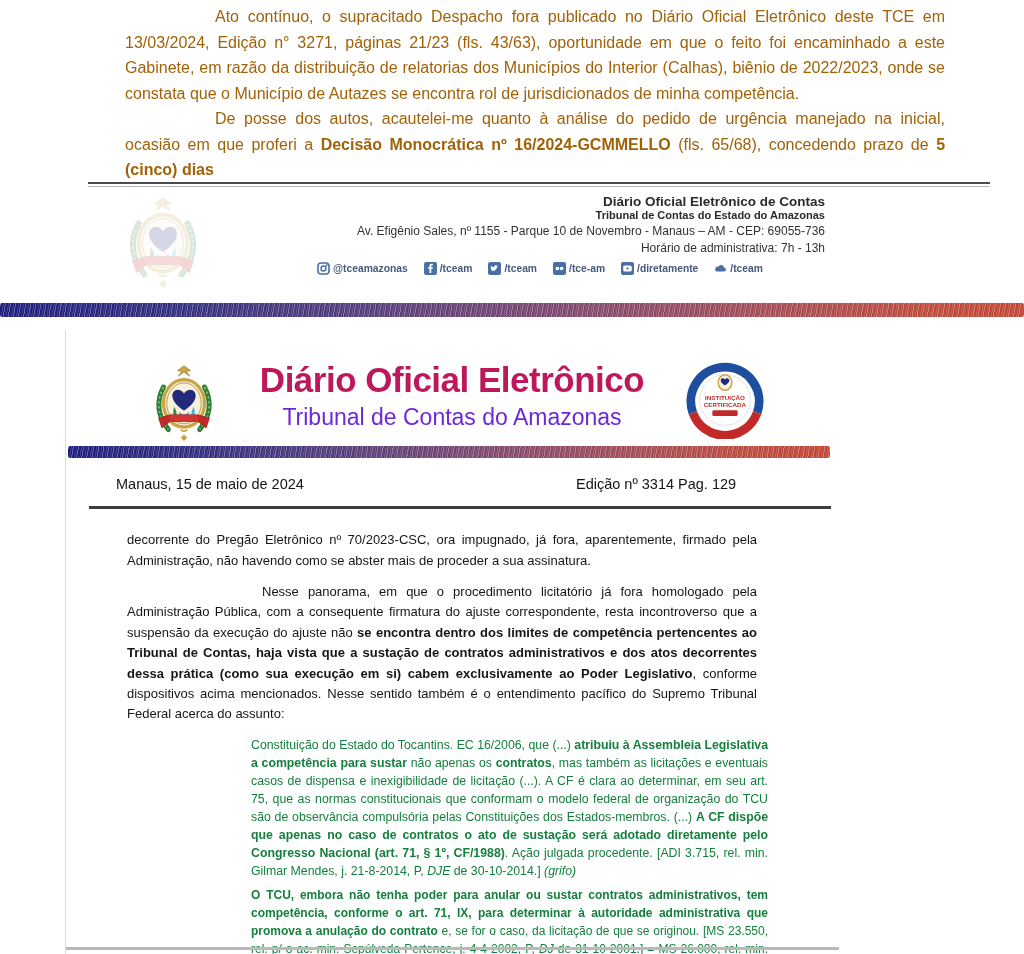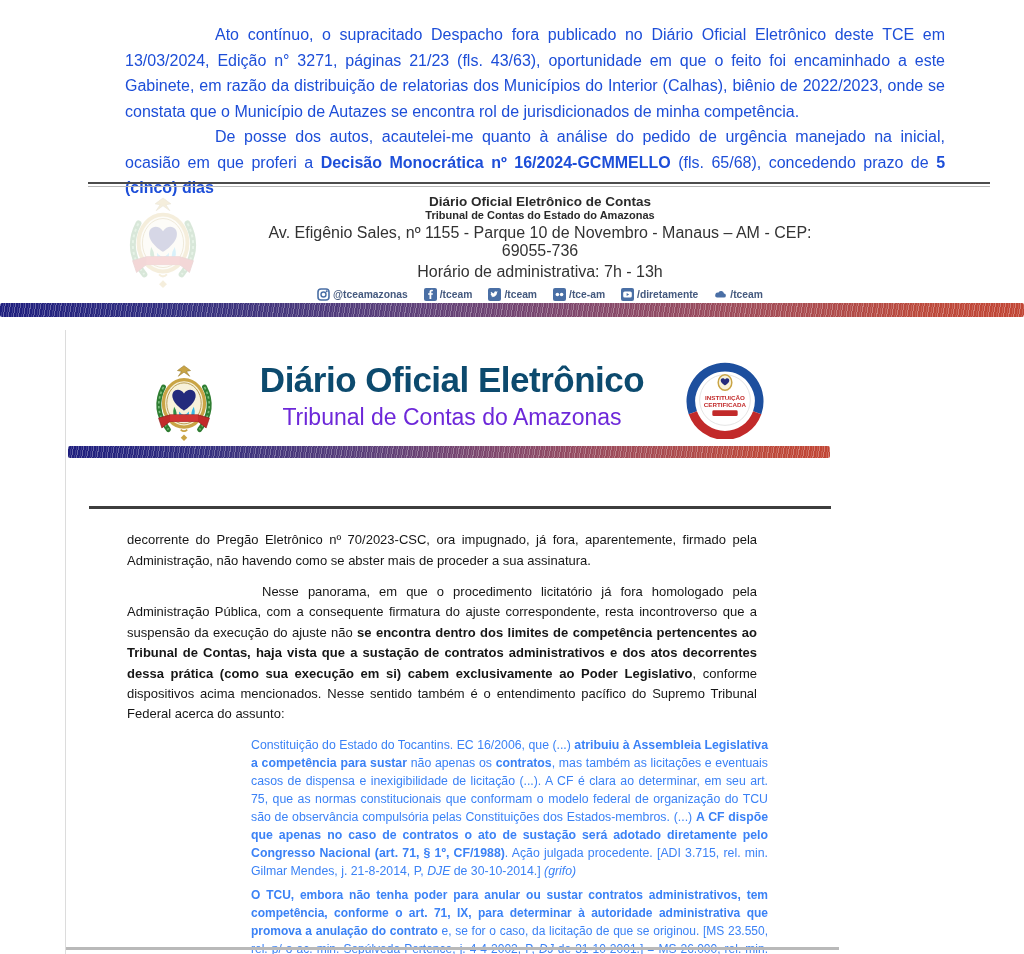--- a/index.html
+++ b/index.html
@@ -4,58 +4,58 @@
 <style>
   html,body{margin:0;padding:0;}
   body{
     width:1024px;height:954px;background:#ffffff;overflow:hidden;position:relative;
     font-family:"Liberation Sans","DejaVu Sans",sans-serif;color:#1c1c1c;
     -webkit-font-smoothing:antialiased;
   }
   .abs{position:absolute;}
 
   
-  .p1-text{left:125px;top:22px;width:820px;font-size:16px;line-height:25.5px;text-align:justify;color:#1d4ed8;}
+  .p1-text{left:125px;top:4px;width:820px;font-size:16px;line-height:25.5px;text-align:justify;color:#a16207;}
   .p1-text p{margin:0;text-indent:90px;}
   .p1-text p + p{}
   .footer-rule{left:88px;top:182px;width:902px;height:2px;border-top:2.5px solid #4c4c4c;border-bottom:1px solid #b7b7b7;}
   .footer-emblem{left:98px;top:196px;width:130px;height:98px;opacity:.18;}
-  .footer-text{left:255px;top:194px;width:570px;text-align:center;color:#2a2a2a;}
+  .footer-text{left:255px;top:194px;width:570px;text-align:right;color:#2a2a2a;}
   .f-title{font-size:13.5px;font-weight:700;}
   .f-org{font-size:11px;font-weight:700;margin-top:0;}
-  .f-line{font-size:16px;margin-top:3px;color:#333;}
+  .f-line{font-size:12px;margin-top:3px;color:#333;}
   .socials{list-style:none;display:flex;justify-content:center;gap:16px;margin:7px 0 0;padding:0;}
   .socials li{display:flex;align-items:center;gap:3px;font-size:10.3px;font-weight:700;color:#44597e;}
   .soc-ic{width:13px;height:13px;display:block;}
 
   
   .chain{
     background:
       repeating-linear-gradient(100deg, rgba(255,255,255,.30) 0 1px, rgba(255,255,255,0) 1px 3px, rgba(255,255,255,.14) 3px 4px, rgba(255,255,255,0) 4px 5px),
       linear-gradient(90deg,#1e1e7e 0%,#34307f 18%,#5d4079 40%,#84496b 58%,#a44c55 75%,#bc4a3c 90%,#c14534 100%);
     border-radius:2px;
   }
   .chain1{left:0;top:303px;width:1024px;height:14px;}
 
   
   .p2{left:65px;top:330px;width:773px;height:624px;background:#fff;border-left:1px solid #dcdcdc;}
   .p2 .abs{position:absolute;}
   .p2-emblem{left:80px;top:34px;width:76px;height:82px;}
   .masthead{left:168px;top:30px;width:436px;text-align:center;}
-  .masthead h1{margin:0;font-size:35px;line-height:40px;font-weight:700;letter-spacing:-.5px;color:#0c4a6e;}
+  .masthead h1{margin:0;font-size:35px;line-height:40px;font-weight:700;letter-spacing:-.5px;color:#be185d;}
   .masthead h2{margin:4px 0 0;font-size:23px;line-height:26px;font-weight:400;color:#6d28d9;}
   .badge{left:620px;top:31px;width:78px;height:78px;}
   .chain2{left:2px;top:116px;width:762px;height:12px;}
   .dateline{left:50px;top:146px;width:680px;font-size:14.5px;color:#141414;}
   .dl-right{position:absolute;left:460px;top:0;}
   .date-rule{left:23px;top:176px;width:742px;height:3px;background:#3d3d3d;}
   .body2{left:50px;top:188px;width:652px;font-size:13px;line-height:21px;text-align:justify;color:#161616;}
   .body2 p{margin:11px;}
   .body2 .p-indent{margin-top:9px;text-indent:135px;line-height:20.4px;}
-  .quote{margin-left:135px;width:517px;font-size:12.3px;text-align:justify;color:#3b82f6;}
+  .quote{margin-left:135px;width:517px;font-size:12.3px;text-align:justify;color:#15803d;}
   .q1{margin-top:10px;line-height:18px;}
   .q2{margin-top:6px;line-height:18px;font-size:12px;}
   .bottom-rule{left:0;top:617px;width:773px;height:3px;background:#b9b9b9;}
 </style>
 </head>
 <body>
 
 <svg width="0" height="0" style="position:absolute" aria-hidden="true">
   <symbol id="coat" viewBox="0 0 90 100">
     <path d="M45 2 L53 8 L48 9 L52 15 L45 10 L38 15 L42 9 L37 8 Z" fill="#c9a445" stroke="#8a6d1f" stroke-width="0.6"></path>
@@ -162,20 +162,24 @@
     <circle cx="40" cy="40" r="26" fill="#fff" stroke="#e3e3e3" stroke-width="1"></circle>
     <ellipse cx="40" cy="22" rx="7" ry="8" fill="#f7f1da" stroke="#c9a445" stroke-width="1.5"></ellipse>
     <path d="M40 19 C38.5 16.5 35 17.5 35.7 20.5 C36.3 23 40 25 40 25 C40 25 43.7 23 44.3 20.5 C45 17.5 41.5 16.5 40 19 Z" fill="#232a7c"></path>
     <text x="40" y="40" text-anchor="middle" font-size="6.4" font-weight="bold" fill="#c22a2a" font-family="Liberation Sans, sans-serif">INSTITUIÇÃO</text>
     <text x="40" y="47.5" text-anchor="middle" font-size="6.4" font-weight="bold" fill="#c22a2a" font-family="Liberation Sans, sans-serif">CERTIFICADA</text>
     <rect x="27" y="50.5" width="26" height="6" rx="1.5" fill="#c22a2a"></rect>
   </svg>
 
   <div class="abs chain chain2"></div>
 
+  <div class="abs dateline">
+    <span>Manaus, 15 de maio de 2024</span>
+    <span class="dl-right">Edição nº 3314 Pag. 129</span>
+  </div>
 
   <div class="abs date-rule"></div>
 
   <div class="abs body2">
     <p><span>decorrente do Pregão Eletrônico nº 70/2023-CSC, ora impugnado, já fora, aparentemente, firmado pela Administração, não havendo como se abster mais de proceder a sua assinatura.</span></p>
     <p class="p-indent"><span>Nesse panorama, em que o procedimento licitatório já fora homologado pela Administração Pública, com a consequente firmatura do ajuste correspondente, resta incontroverso que a suspensão da execução do ajuste não </span><span style="font-weight: 700;">se encontra dentro dos limites de competência pertencentes ao Tribunal de Contas, haja vista que a sustação de contratos administrativos e dos atos decorrentes dessa prática (como sua execução em si) cabem exclusivamente ao Poder Legislativo</span><span>, conforme dispositivos acima mencionados. Nesse sentido também é o entendimento pacífico do Supremo Tribunal Federal acerca do assunto:</span></p>
     <div class="quote q1"><span>Constituição do Estado do Tocantins. EC 16/2006, que (...) </span><span style="font-weight: 700;">atribuiu à Assembleia Legislativa a competência para sustar</span><span> não apenas os </span><span style="font-weight: 700;">contratos</span><span>, mas também as licitações e eventuais casos de dispensa e inexigibilidade de licitação (...). A CF é clara ao determinar, em seu art. 75, que as normas constitucionais que conformam o modelo federal de organização do TCU são de observância compulsória pelas Constituições dos Estados-membros. (...) </span><span style="font-weight: 700;">A CF dispõe que apenas no caso de contratos o ato de sustação será adotado diretamente pelo Congresso Nacional (art. 71, § 1º, CF/1988)</span><span>. Ação julgada procedente. [ADI 3.715, rel. min. Gilmar Mendes, j. 21-8-2014, P, </span><span style="font-style: italic;">DJE</span><span> de 30-10-2014.] </span><span style="font-style: italic;">(grifo)</span></div>
     <div class="quote q2"><span style="font-weight: 700;">O TCU, embora não tenha poder para anular ou sustar contratos administrativos, tem competência, conforme o art. 71, IX, para determinar à autoridade administrativa que promova a anulação do contrato</span><span> e, se for o caso, da licitação de que se originou. [MS 23.550, rel. p/ o ac. min. Sepúlveda Pertence, j. 4-4-2002, P, </span><span style="font-style: italic;">DJ</span><span> de 31-10-2001.] = MS 26.000, rel. min. Dias Toffoli, j. 16-10-2012, 1ª T, </span><span style="font-style: italic;">DJE</span><span> de 14-11-2012 </span><span style="font-style: italic;">(grifo)</span></div>
   </div>
 

